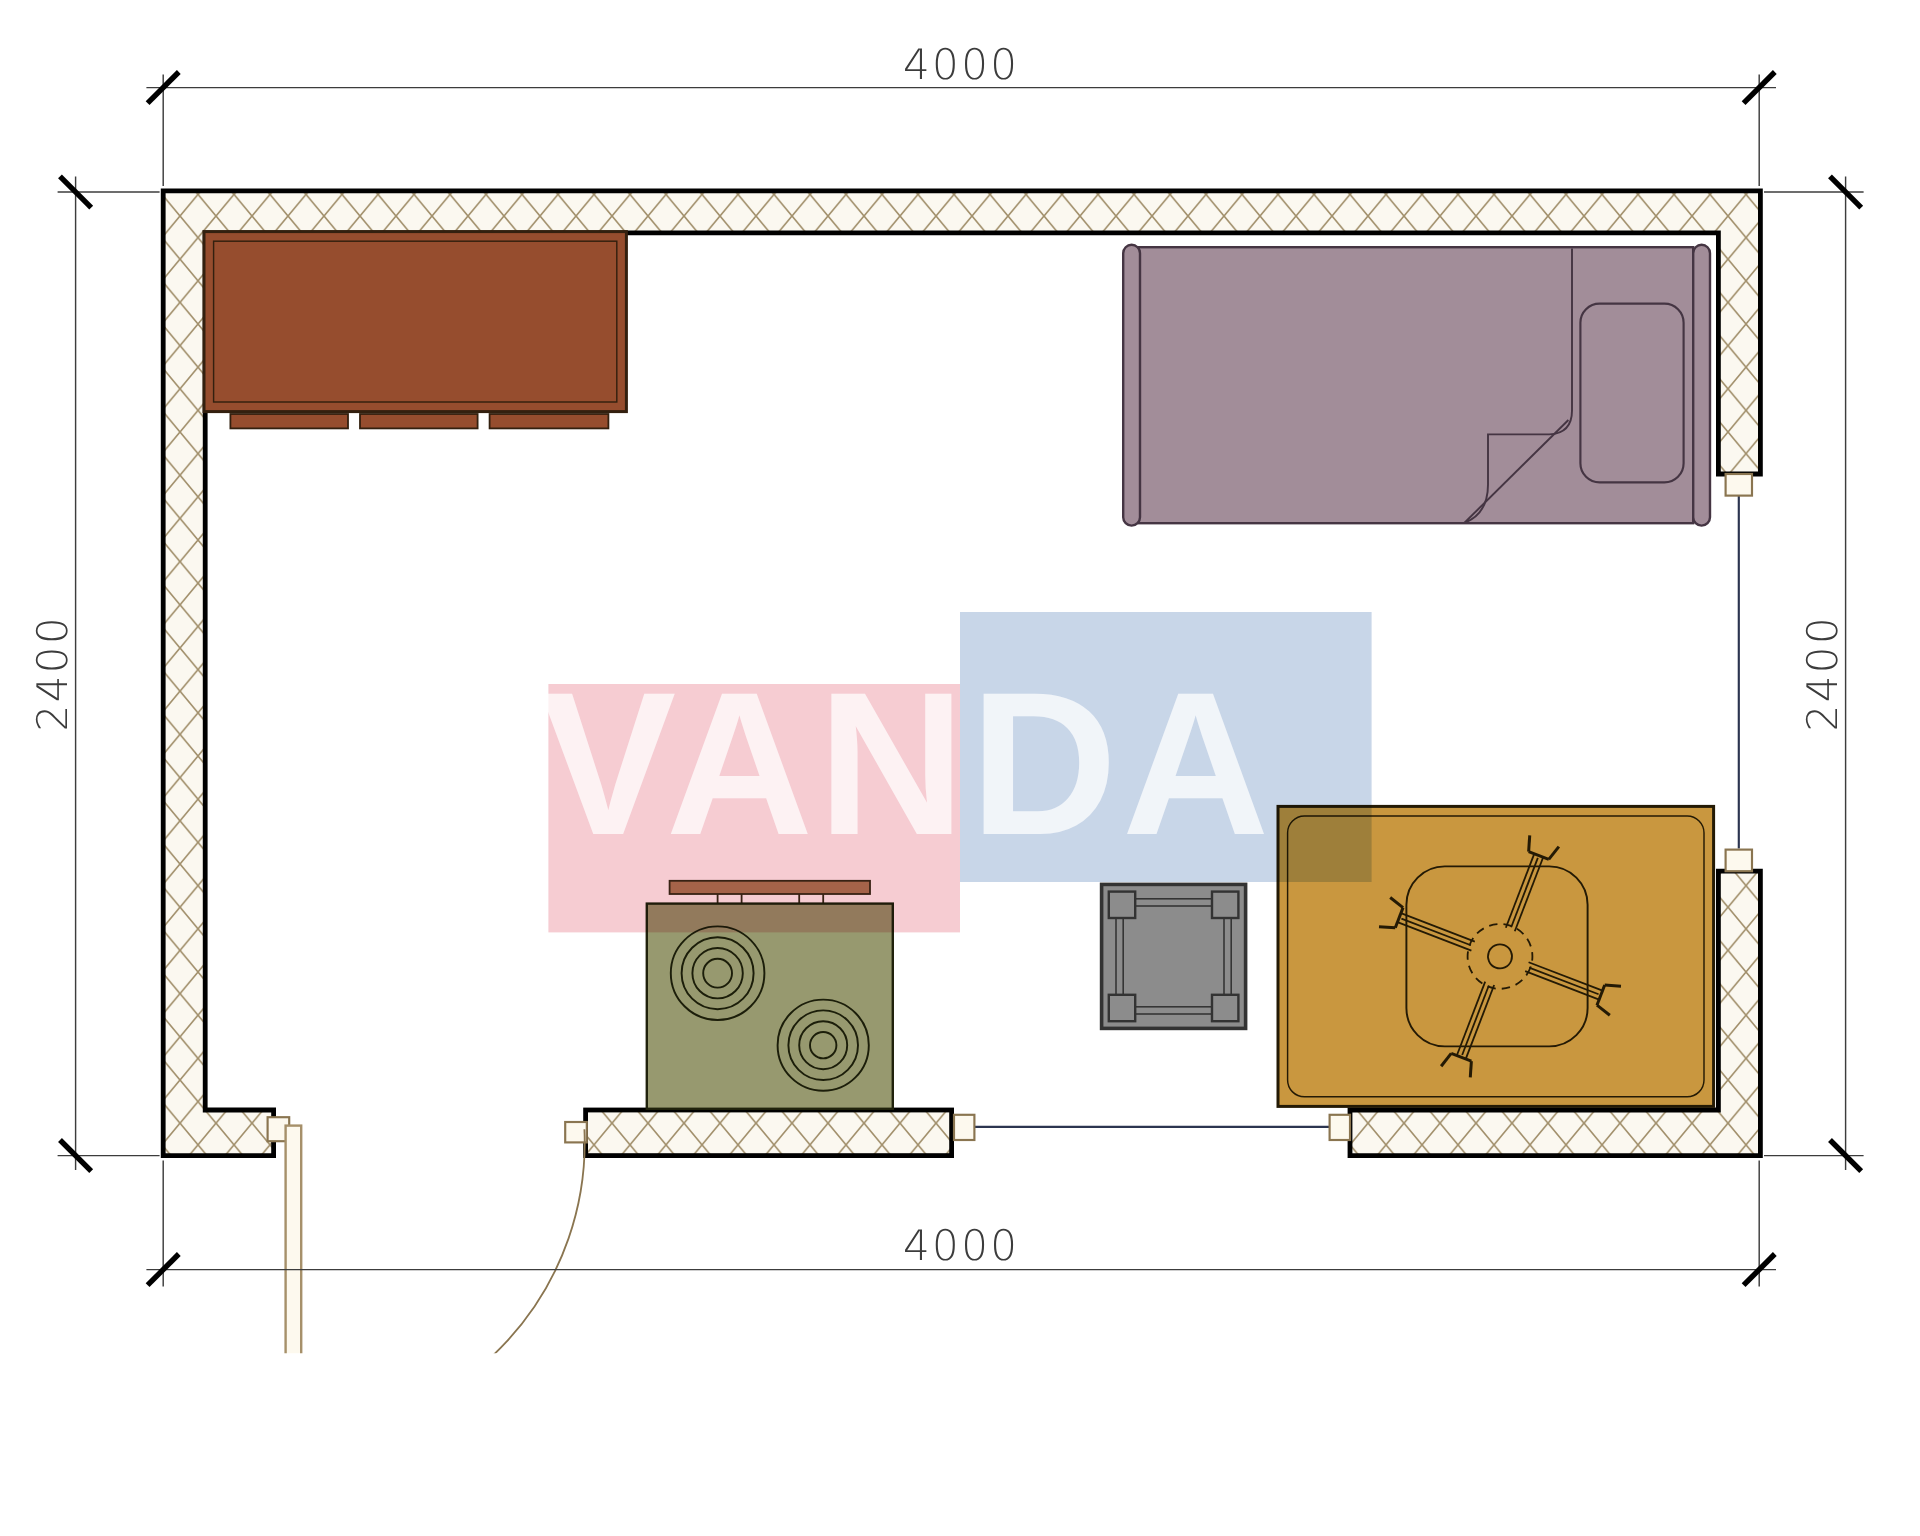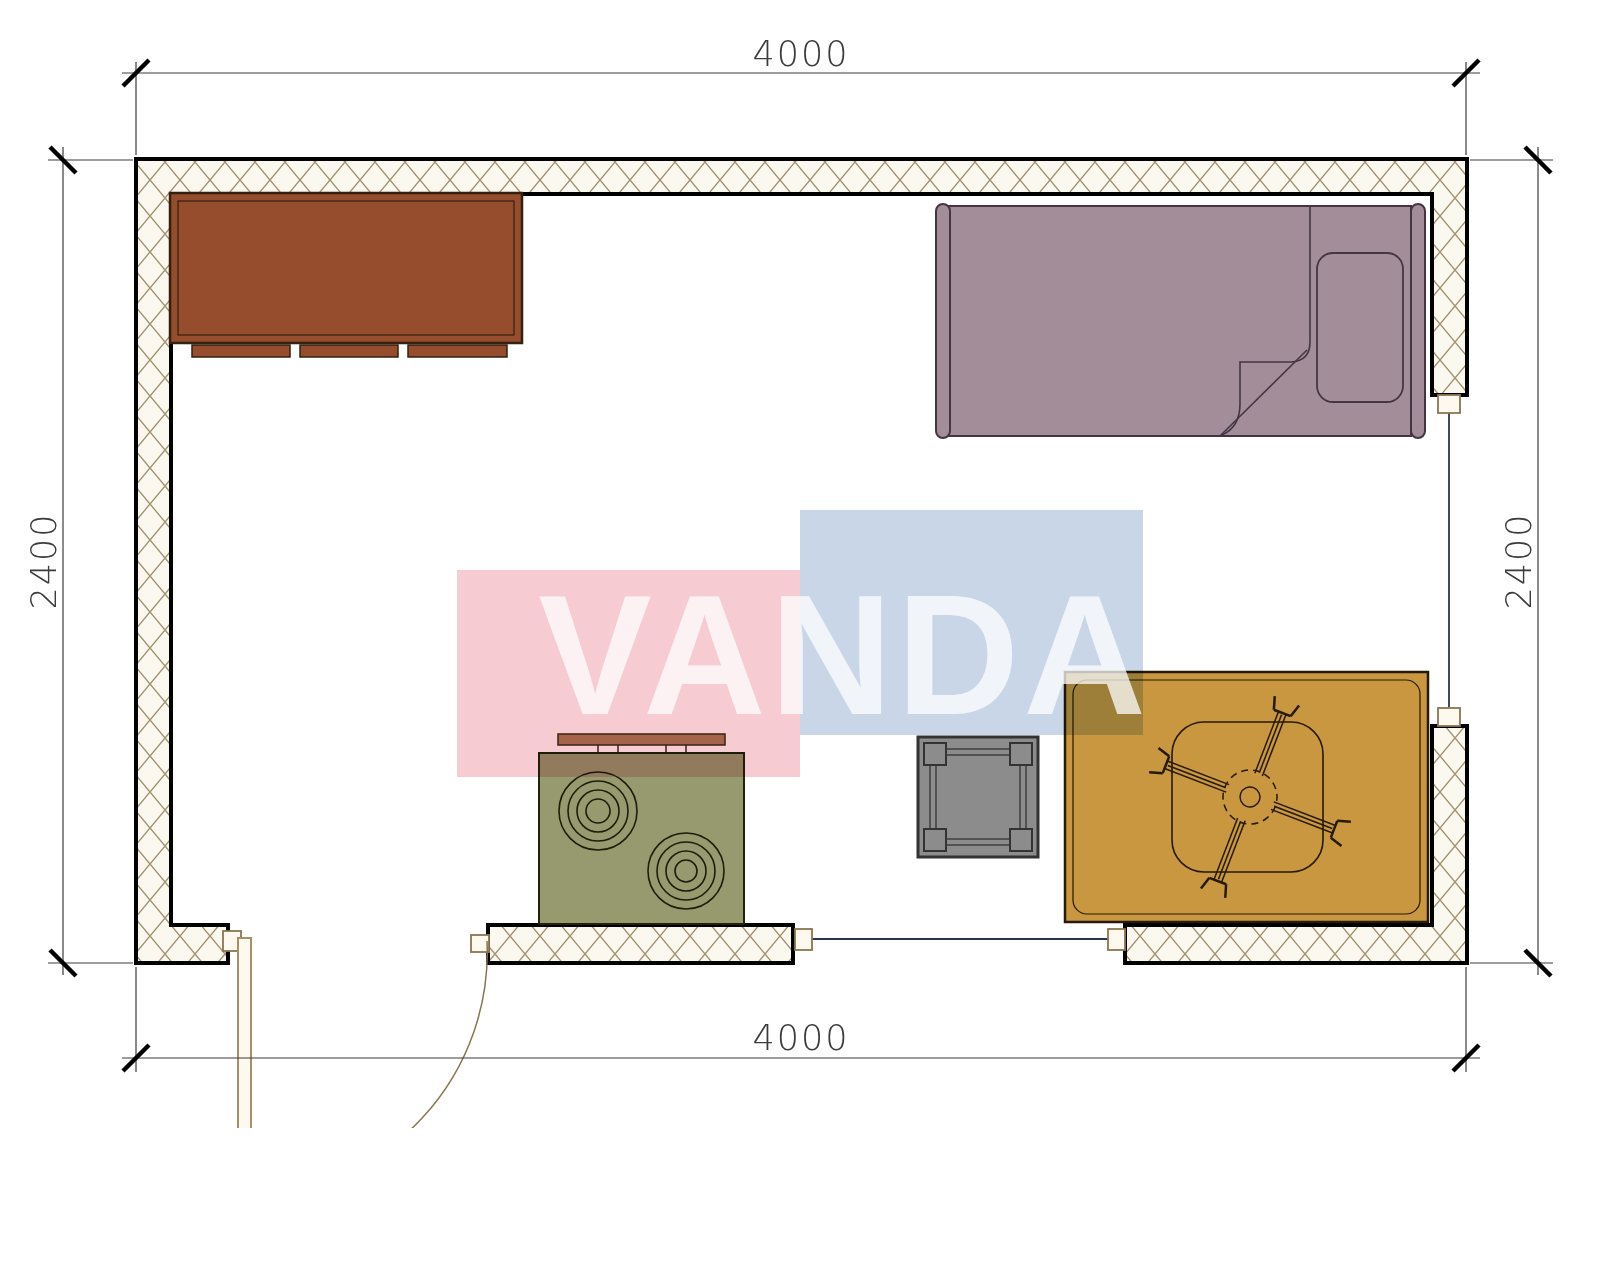--- a/index.html
+++ b/index.html
@@ -2,21 +2,21 @@
 <html><head>
 <meta charset="utf-8">
 <style>
   html,body{margin:0;padding:0;background:#fff;}
   .canvas{position:relative;width:1600px;height:1128px;background:#ffffff;overflow:hidden;
           font-family:"Liberation Sans",sans-serif;}
   .plan-svg{position:absolute;left:0;top:0;}
   .wm-block{position:absolute;mix-blend-mode:multiply;}
   .wm-pink{left:457px;top:570px;width:343px;height:207px;background:#f6ccd2;}
   .wm-blue{left:800px;top:510px;width:343px;height:225px;background:#c8d6e8;}
-  .wm-text{position:absolute;left:450px;top:570px;width:700px;text-align:right;
+  .wm-text{position:absolute;left:450px;top:552px;width:700px;text-align:left;
            font:700 170px/1 "Liberation Sans",sans-serif;letter-spacing:4px;
            color:rgba(255,255,255,0.74);white-space:nowrap;}
   .dimtxt{font-family:"DejaVu Sans",sans-serif;font-weight:200;font-size:35px;
           fill:#3c3c3c;letter-spacing:2px;}
 </style>
 </head>
 <body>
 
 <div class="canvas">
 

